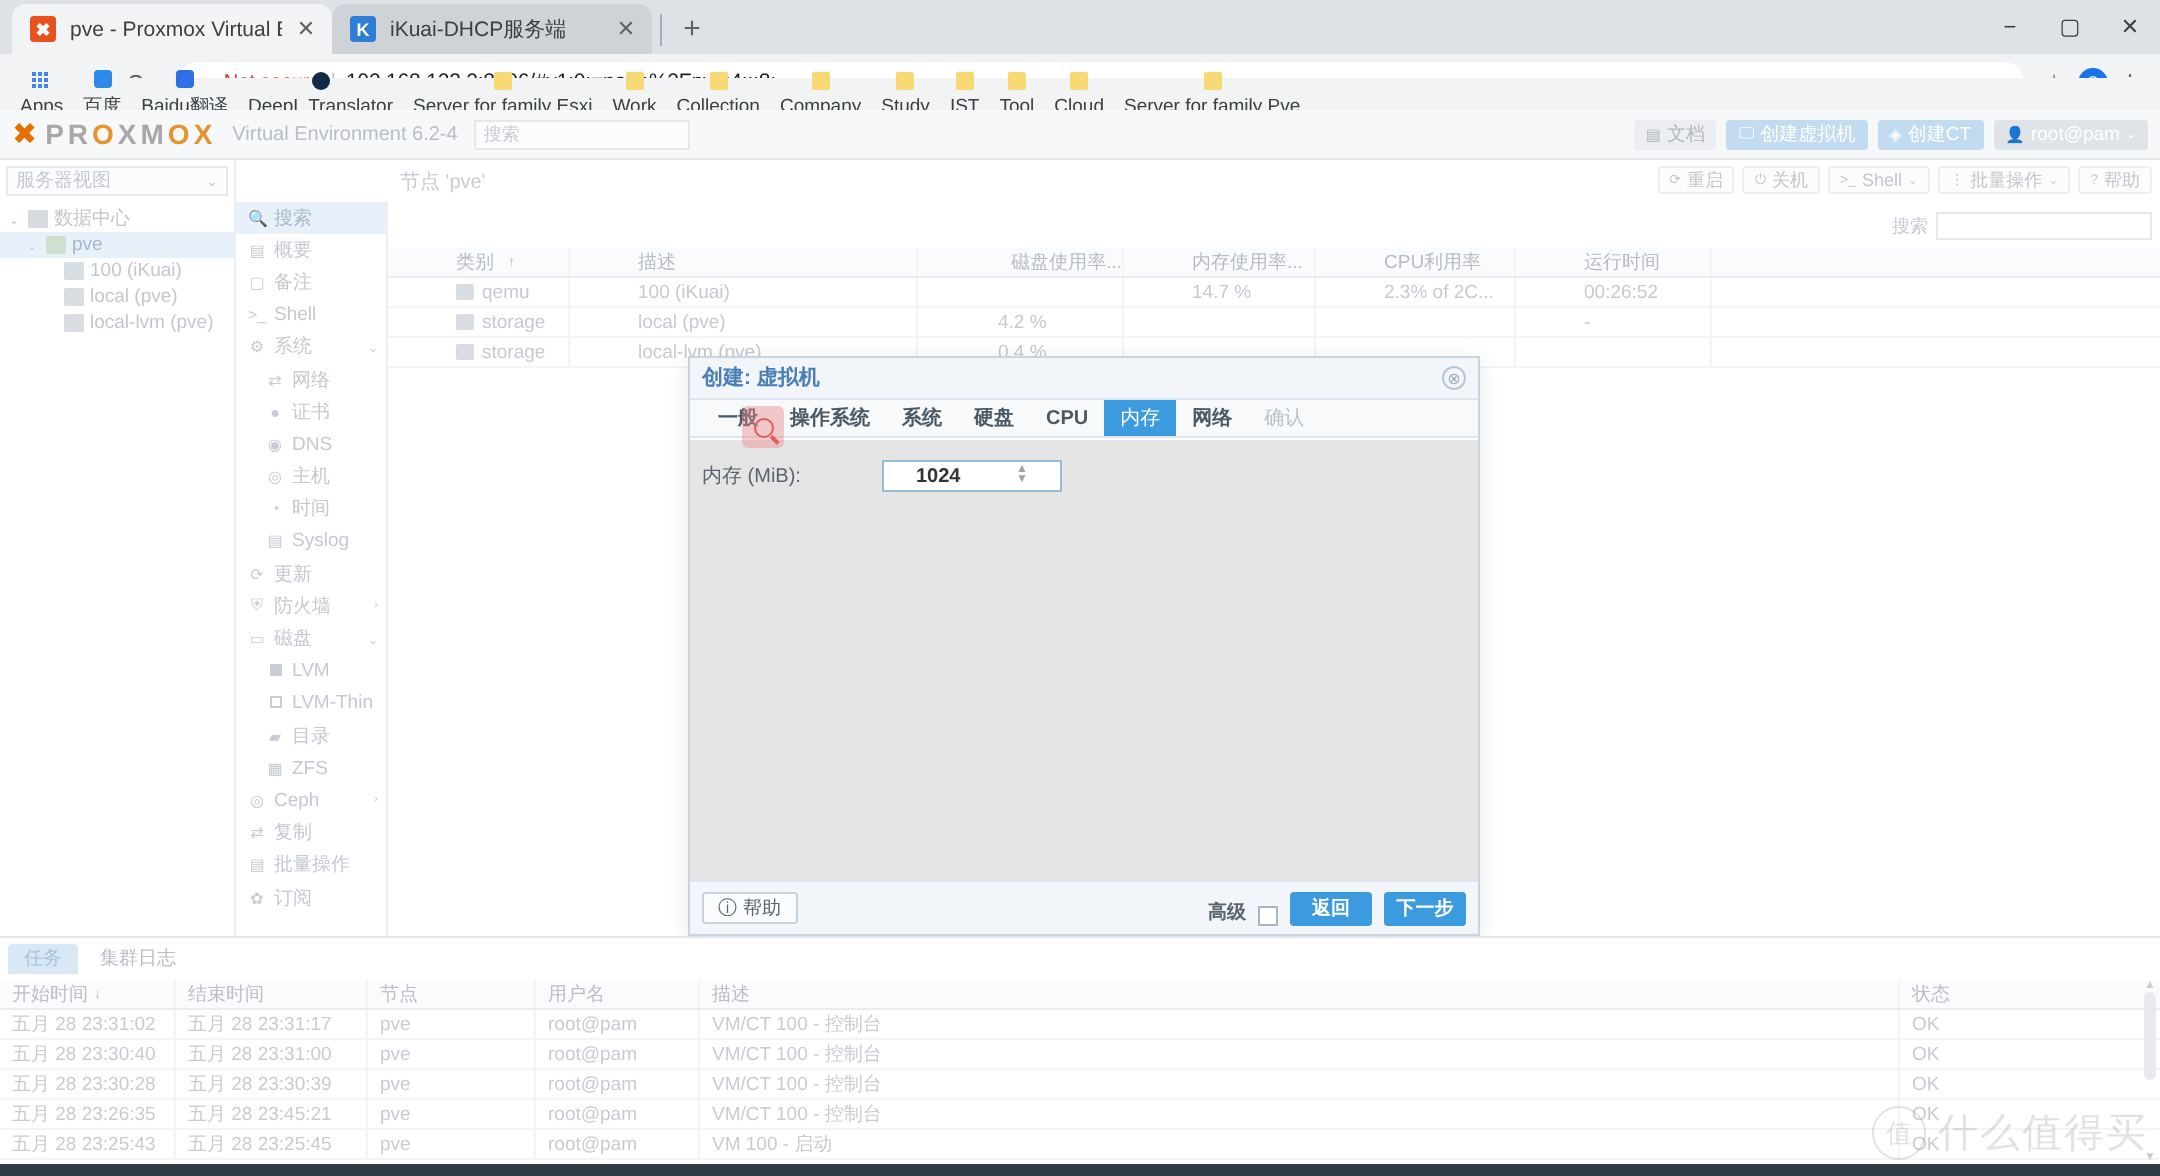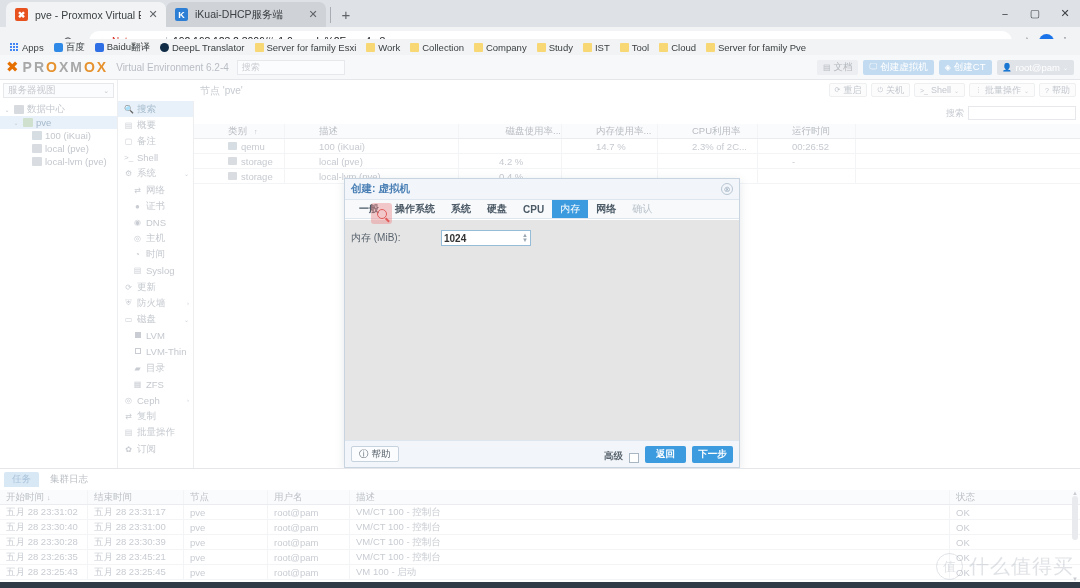--- a/index.html
+++ b/index.html
@@ -45,21 +45,21 @@
   .warn-tri { color:#d93025; font-size:9px; }
   .notsecure { color:#d93025; font-size:10px; }
   .om-sep { color:#bdc1c6; }
   .om-url { color:#202124; font-size:10.5px; letter-spacing:-0.1px; }
   .tb-right { display:flex; align-items:center; gap:2px; }
   .star { color:#5f6368; font-size:11px; width:20px; text-align:center; }
   .avatar { width:15px; height:15px; border-radius:50%; background:#1a73e8; color:#fff; font-size:7px; display:flex; align-items:center; justify-content:center; }
   .kebab { color:#5f6368; font-size:11px; width:18px; text-align:center; }
 
   #bookmarks { position:absolute; left:0; top:39px; width:1080px; height:16px; background:#f1f3f4; display:flex; align-items:center; padding-left:5px; gap:0px; }
-  .bm { display:flex; align-items:center; gap:3px; padding:0 5px; font-size:9.5px; color:#3c4043; white-space:nowrap; }
+  .bm { display:flex; align-items:center; gap:3px; padding:0 5px; font-size:9.5px; color:#3c4043; white-space:nowrap;flex-direction:column; }
   .bm-ico { width:9px; height:9px; flex:0 0 9px; display:inline-block; }
   .folder { background:#f8d775; border-radius:1px; }
   .apps-grid { display:grid; grid-template-columns:repeat(3,2px); grid-template-rows:repeat(3,2px); gap:1px; }
   .apps-grid i { display:block; width:2px; height:2px; background:#4285f4; }
   .bm-sq { border-radius:2px; }
 
   
   #pve-header { position:absolute; left:0; top:55px; width:1080px; height:25px; background:#f7f8fa; border-bottom:1px solid #e4e6ea; display:flex; align-items:center; padding:0 6px; }
   #logo { display:flex; align-items:center; gap:4px; }
   .logo-x { color:#e57000; font-size:15px; font-weight:bold; font-family:"DejaVu Sans", sans-serif; }
@@ -134,21 +134,21 @@
   #m-head { height:21px; background:#f2f6fa; border-bottom:1px solid #dde6ee; display:flex; align-items:center; padding:0 6px; }
   #m-title { font-size:10.5px; color:#4a7fb5; font-weight:bold; }
   #m-close { margin-left:auto; width:12px; height:12px; border-radius:50%; border:1px solid #b9c6d3; color:#9fb0c0; font-size:8px; display:flex; align-items:center; justify-content:center; }
   #m-tabs { height:19px; background:#f7f9fb; border-bottom:1px solid #dde6ee; display:flex; align-items:stretch; padding-left:6px; }
   .mtab { display:flex; align-items:center; padding:0 8px; font-size:10px; color:#4c5a66; font-weight:bold; }
   .mtab.dim { color:#b9c2ca; font-weight:normal; }
   .mtab.active { background:#3c9ade; color:#fff; font-weight:normal; }
   #m-body { position:absolute; left:0; top:41px; right:0; bottom:27px; background:#e5e5e5; }
   .frow { display:flex; align-items:center; height:18px; margin-top:9px; padding-left:6px; }
   .flabel { width:90px; font-size:10px; color:#5a646e; }
-  .spinner { width:90px; height:16px; border:1px solid #97bcd8; background:#fff; display:flex; align-items:center; padding:0 2px; font-size:10px; color:#333; font-weight:bold; }
+  .spinner { width:90px; height:16px; border:1px solid #97bcd8; background:#fff; display:flex; align-items:center; padding:0 16px; font-size:10px; color:#333; font-weight:bold; }
   .spin-arrows { margin-left:auto; display:flex; flex-direction:column; line-height:5px; font-size:6px; color:#9aa6b0; }
   #m-foot { position:absolute; left:0; right:0; bottom:0; height:27px; background:#f2f6fa; border-top:1px solid #dde6ee; display:flex; align-items:center; padding:0 6px; }
   .fbtn { height:16px; display:flex; align-items:center; gap:3px; padding:0 7px; font-size:9.5px; border:1px solid #c6d2dd; border-radius:2px; background:#fbfcfd; color:#5a646e; }
   #m-foot-right { margin-left:auto; display:flex; align-items:flex-end; gap:6px;font-weight:bold; }
   .adv-label { font-size:9.5px; color:#5a646e; }
   .adv-box { width:10px; height:10px; border:1px solid #a8b6c3; background:#fff; }
   .bluebtn { height:17px; width:41px; background:#3c9ade; color:#fff; font-size:9.5px; display:flex; align-items:center; justify-content:center; border-radius:2px; }
   #cursor-mag {
     position:absolute; left:371px; top:203px; width:21px; height:21px;
     background:rgba(236,130,130,0.42); border-radius:3px;

